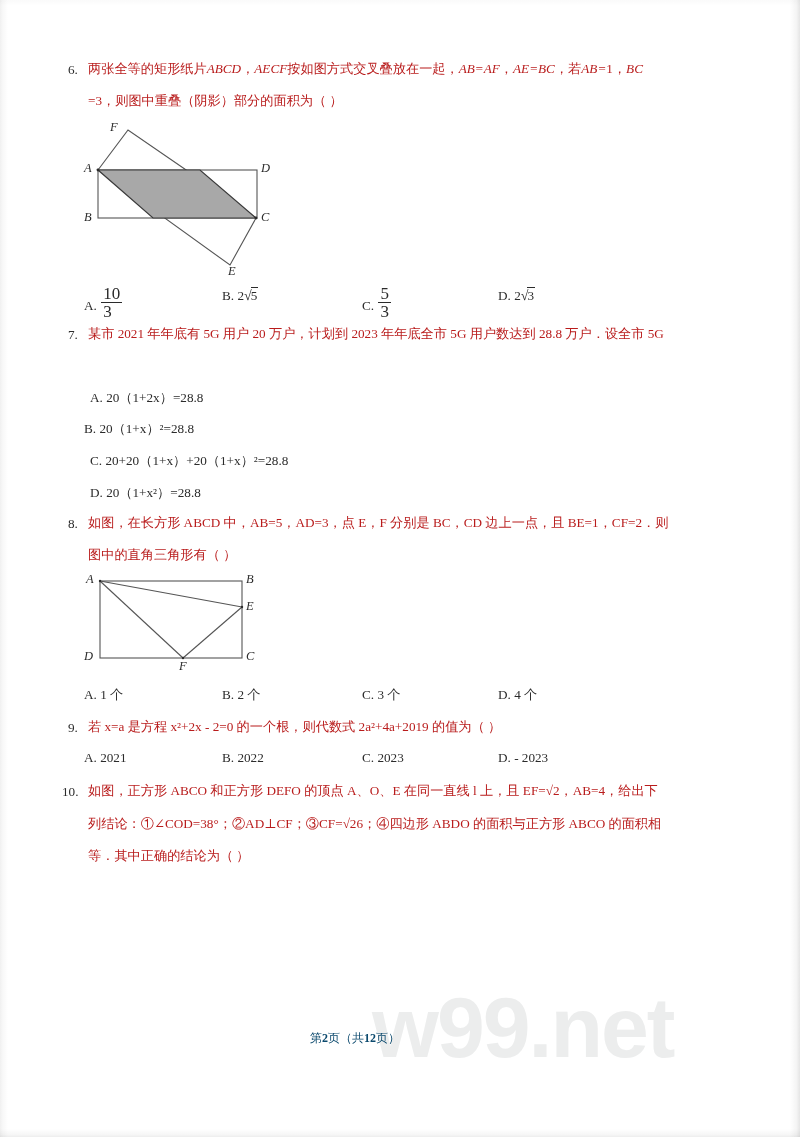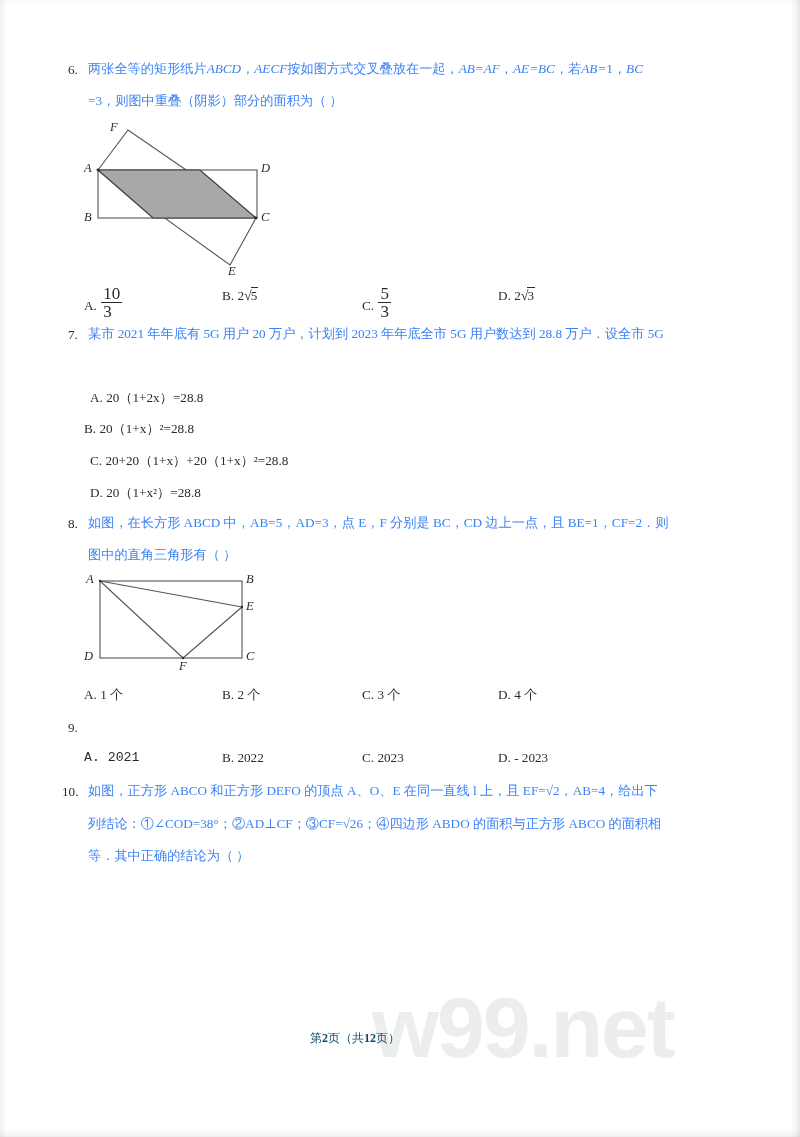--- a/index.html
+++ b/index.html
@@ -24,21 +24,21 @@
   .page-edge-t{position:absolute;left:0;top:0;width:800px;height:6px;
     background:linear-gradient(to top,rgba(255,255,255,0) 0%,rgba(0,0,0,0.02) 100%);}
 
   .watermark{
     position:absolute;left:372px;top:978px;
     font-family:"Liberation Sans","DejaVu Sans",sans-serif;
     font-size:86px;font-weight:700;color:#eceded;
     letter-spacing:-2px;white-space:nowrap;user-select:none;
   }
 
-  .q{position:absolute;color:#3b82f6;font-size:13.2px;line-height:1;white-space:nowrap;}
+  .q{position:absolute;color:#b91c1c;font-size:13.2px;line-height:1;white-space:nowrap;}
   .qn{position:absolute;color:#2b2b2b;font-size:13.2px;white-space:nowrap;}
   .it{font-style:italic;font-family:"Liberation Serif",serif;}
 
   .opt{position:absolute;color:#2b2b2b;font-size:13.2px;white-space:nowrap;}
 
   
   .frac{display:inline-block;vertical-align:-0.42em;text-align:left;line-height:1.02;font-size:17px;margin:0 1px;}
   .frac .num{display:block;padding:0 2px;}
   .frac .den{display:block;border-top:1.1px solid #2b2b2b;padding:0 2px;}
 
@@ -118,22 +118,23 @@
   <div class="figlabel" style="left:84px;top:649px;">D</div>
   <div class="figlabel" style="left:179px;top:659px;">F</div>
   <div class="figlabel" style="left:246px;top:649px;">C</div>
 
   <div class="opt" style="left:84px;top:686px;"><span>A.</span>&nbsp;<span>1 个</span></div>
   <div class="opt" style="left:222px;top:686px;"><span>B.</span>&nbsp;<span>2 个</span></div>
   <div class="opt" style="left:362px;top:686px;"><span>C.</span>&nbsp;<span>3 个</span></div>
   <div class="opt" style="left:498px;top:686px;"><span>D.</span>&nbsp;<span>4 个</span></div>
 
   <div class="qn" style="left:68px;top:720px;">9.</div>
+  <div class="q" style="left:88px;top:720px;">若 x=a 是方程 x²+2x - 2=0 的一个根，则代数式 2a²+4a+2019 的值为（        ）</div>
 
-  <div class="opt" style="left:84px;top:750px;font-family:Liberation Mono, monospace;"><span>A.</span>&nbsp;<span>2021</span></div>
+  <div class="opt" style="left:84px;top:750px;"><span>A.</span>&nbsp;<span>2021</span></div>
   <div class="opt" style="left:222px;top:750px;"><span>B.</span>&nbsp;<span>2022</span></div>
   <div class="opt" style="left:362px;top:750px;"><span>C.</span>&nbsp;<span>2023</span></div>
   <div class="opt" style="left:498px;top:750px;"><span>D.</span>&nbsp;<span>- 2023</span></div>
 
   <div class="qn" style="left:62px;top:784px;">10.</div>
   <div class="q" style="left:88px;top:784px;">如图，正方形 ABCO 和正方形 DEFO 的顶点 A、O、E 在同一直线 l 上，且 EF=√2，AB=4，给出下</div>
   <div class="q" style="left:88px;top:817px;">列结论：①∠COD=38°；②AD⊥CF；③CF=√26；④四边形 ABDO 的面积与正方形 ABCO 的面积相</div>
   <div class="q" style="left:88px;top:849px;">等．其中正确的结论为（        ）</div>
 
   <div class="footer" style="left:310px;top:1030px;">第<b>2</b>页（共<b>12</b>页）</div>

